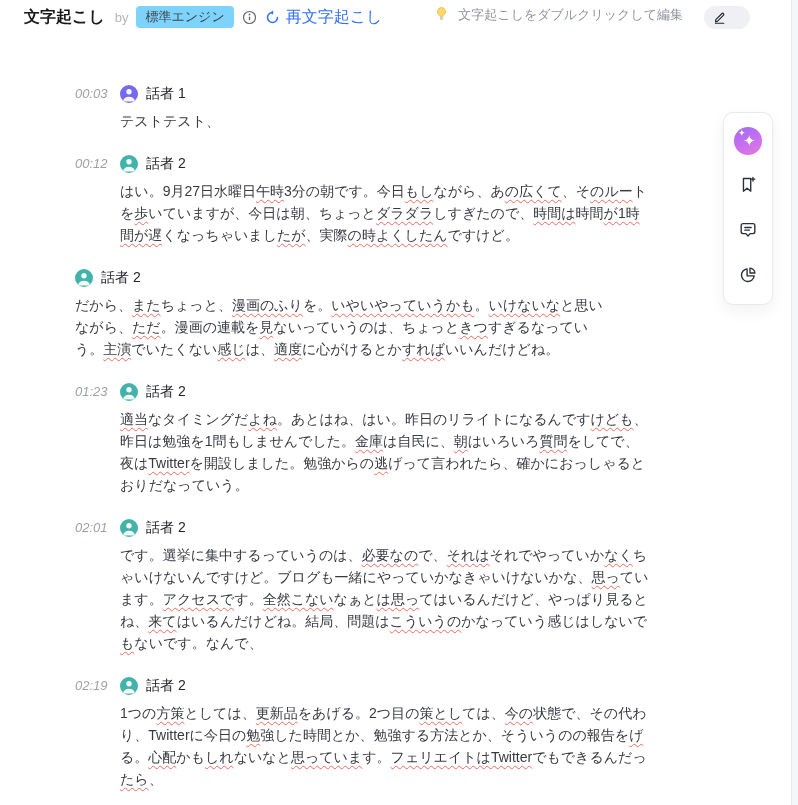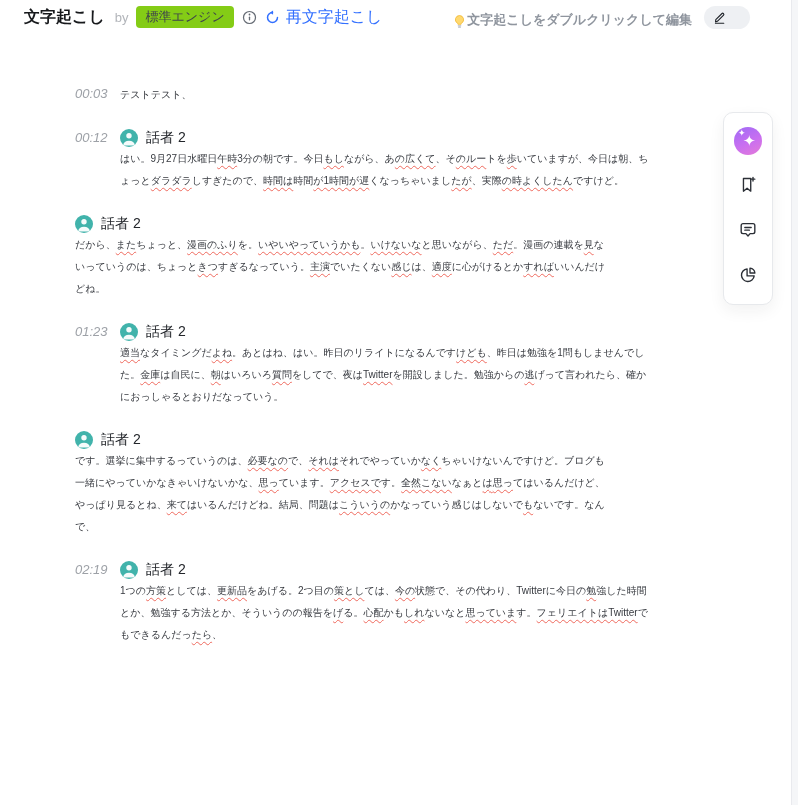--- a/index.html
+++ b/index.html
@@ -12,45 +12,45 @@
   
   .hdr {
     position:absolute; top:0; left:0; right:8px; height:34px;
     display:flex; align-items:center; justify-content:space-between;
     padding:0 40px 0 24px; background:#fff; z-index:5;
   }
   .h-left { display:flex; align-items:center; gap:8px; }
   .title { font-size:16px; font-weight:700; color:#17191c; }
   .by { font-size:13px; color:#b2b5ba; margin-left:2px; }
   .badge {
-    font-size:13px; color:#3f444b; background:#84cc16;
+    font-size:13px; color:#3f444b; background:#7dd3fc;
     padding:3px 9px; border-radius:4px; line-height:1.2;
   }
   .icon-btn { display:inline-flex; align-items:center; justify-content:center;
     background:none; border:none; cursor:pointer; padding:0; }
   .relink { font-size:16px; color:#3370ff; text-decoration:none; cursor:pointer; margin-left:-2px; }
-  .h-right { display:flex; align-items:flex-end; gap:0;font-weight:bold; }
+  .h-right { display:flex; align-items:flex-start; gap:9px; }
   .tip { font-size:13px; color:#8f959e; }
   .edit-pill {
     width:46px; height:23px; border-radius:12px; background:#eef0f3;
     border:none; display:flex; align-items:center; padding-left:9px;
     margin-left:12px; cursor:pointer;
   }
   
   .list { position:absolute; top:34px; left:0; right:8px; bottom:0;
     padding:50px 0 0 75px; overflow:hidden; background:#fff; }
   .entry { display:flex; margin-bottom:22px; }
   .e-time { width:45px; flex:none; font-size:13px; color:#9da1a7; padding-top:2px; cursor:pointer;font-style:italic; }
   .e-body { width:531px; }
   .sp-row { display:flex; align-items:center; gap:8px; height:20px; }
   .avatar { width:18px; height:18px; border-radius:50%; overflow:hidden;
     flex:none; position:relative; }
   .avatar svg { position:absolute; inset:0; }
   .sp-name { font-size:14px; font-weight:500; color:#23262b; cursor:pointer; }
-  .e-text { font-size:10px; line-height:22px; color:#36393f; cursor:text; }
+  .e-text { margin-top:6px; font-size:14px; line-height:22px; color:#36393f; cursor:text; }
   .miss {
     text-decoration-line:underline; text-decoration-style:wavy;
     text-decoration-color:#ef6a5e; text-decoration-thickness:1px;
     text-underline-offset:3px;
   }
   
   .fbar {
     position:absolute; top:112px; right:25px; width:50px; z-index:6;
     background:#fff; border:1px solid #e7e9ec; border-radius:10px;
     box-shadow:0 6px 16px rgba(31,35,41,.06);
@@ -110,20 +110,29 @@
         </svg>
       </span>
     </button>
   </div>
 </header>
 
 <main class="list">
   <div class="entry">
     <div class="e-time">00:03</div>
     <div class="e-body">
+      <div class="sp-row">
+        <span class="avatar" style="background: rgb(117, 105, 240);">
+          <svg viewBox="0 0 18 18" width="18" height="18">
+            <circle cx="9" cy="6.8" r="2.7" fill="#ffffff" opacity="0.95"></circle>
+            <path d="M3.2 16.5 a5.8 4.8 0 0 1 11.6 0 Z" fill="#ffffff" opacity="0.95"></path>
+          </svg>
+        </span>
+        <span class="sp-name">話者 1</span>
+      </div>
       <p class="e-text"><span>テストテスト、</span></p>
     </div>
   </div>
 
   <div class="entry">
     <div class="e-time">00:12</div>
     <div class="e-body">
       <div class="sp-row">
         <span class="avatar" style="background: rgb(65, 179, 171);">
           <svg viewBox="0 0 18 18" width="18" height="18">
@@ -162,20 +171,21 @@
             <path d="M3.2 16.5 a5.8 4.8 0 0 1 11.6 0 Z" fill="#ffffff" opacity="0.95"></path>
           </svg>
         </span>
         <span class="sp-name">話者 2</span>
       </div>
       <p class="e-text"><span class="miss">適当</span><span>なタイミングだ</span><span class="miss">よね</span><span>。あとはね、はい。昨日のリライトになるんです</span><span class="miss">けども</span><span>、昨日は勉強を1問もしませんでした。</span><span class="miss">金庫</span><span>は自民に、</span><span class="miss">朝</span><span>はいろいろ</span><span class="miss">質問</span><span>をしてで、夜は</span><span class="miss">Twitter</span><span>を開設しました。勉強からの</span><span class="miss">逃</span><span>げって言われたら、確かにおっしゃるとおりだなっていう。</span></p>
     </div>
   </div>
 
   <div class="entry">
+    <div class="e-time">02:01</div>
     <div class="e-body">
       <div class="sp-row">
         <span class="avatar" style="background: rgb(65, 179, 171);">
           <svg viewBox="0 0 18 18" width="18" height="18">
             <circle cx="9" cy="6.8" r="2.7" fill="#ffffff" opacity="0.95"></circle>
             <path d="M3.2 16.5 a5.8 4.8 0 0 1 11.6 0 Z" fill="#ffffff" opacity="0.95"></path>
           </svg>
         </span>
         <span class="sp-name">話者 2</span>
       </div>

